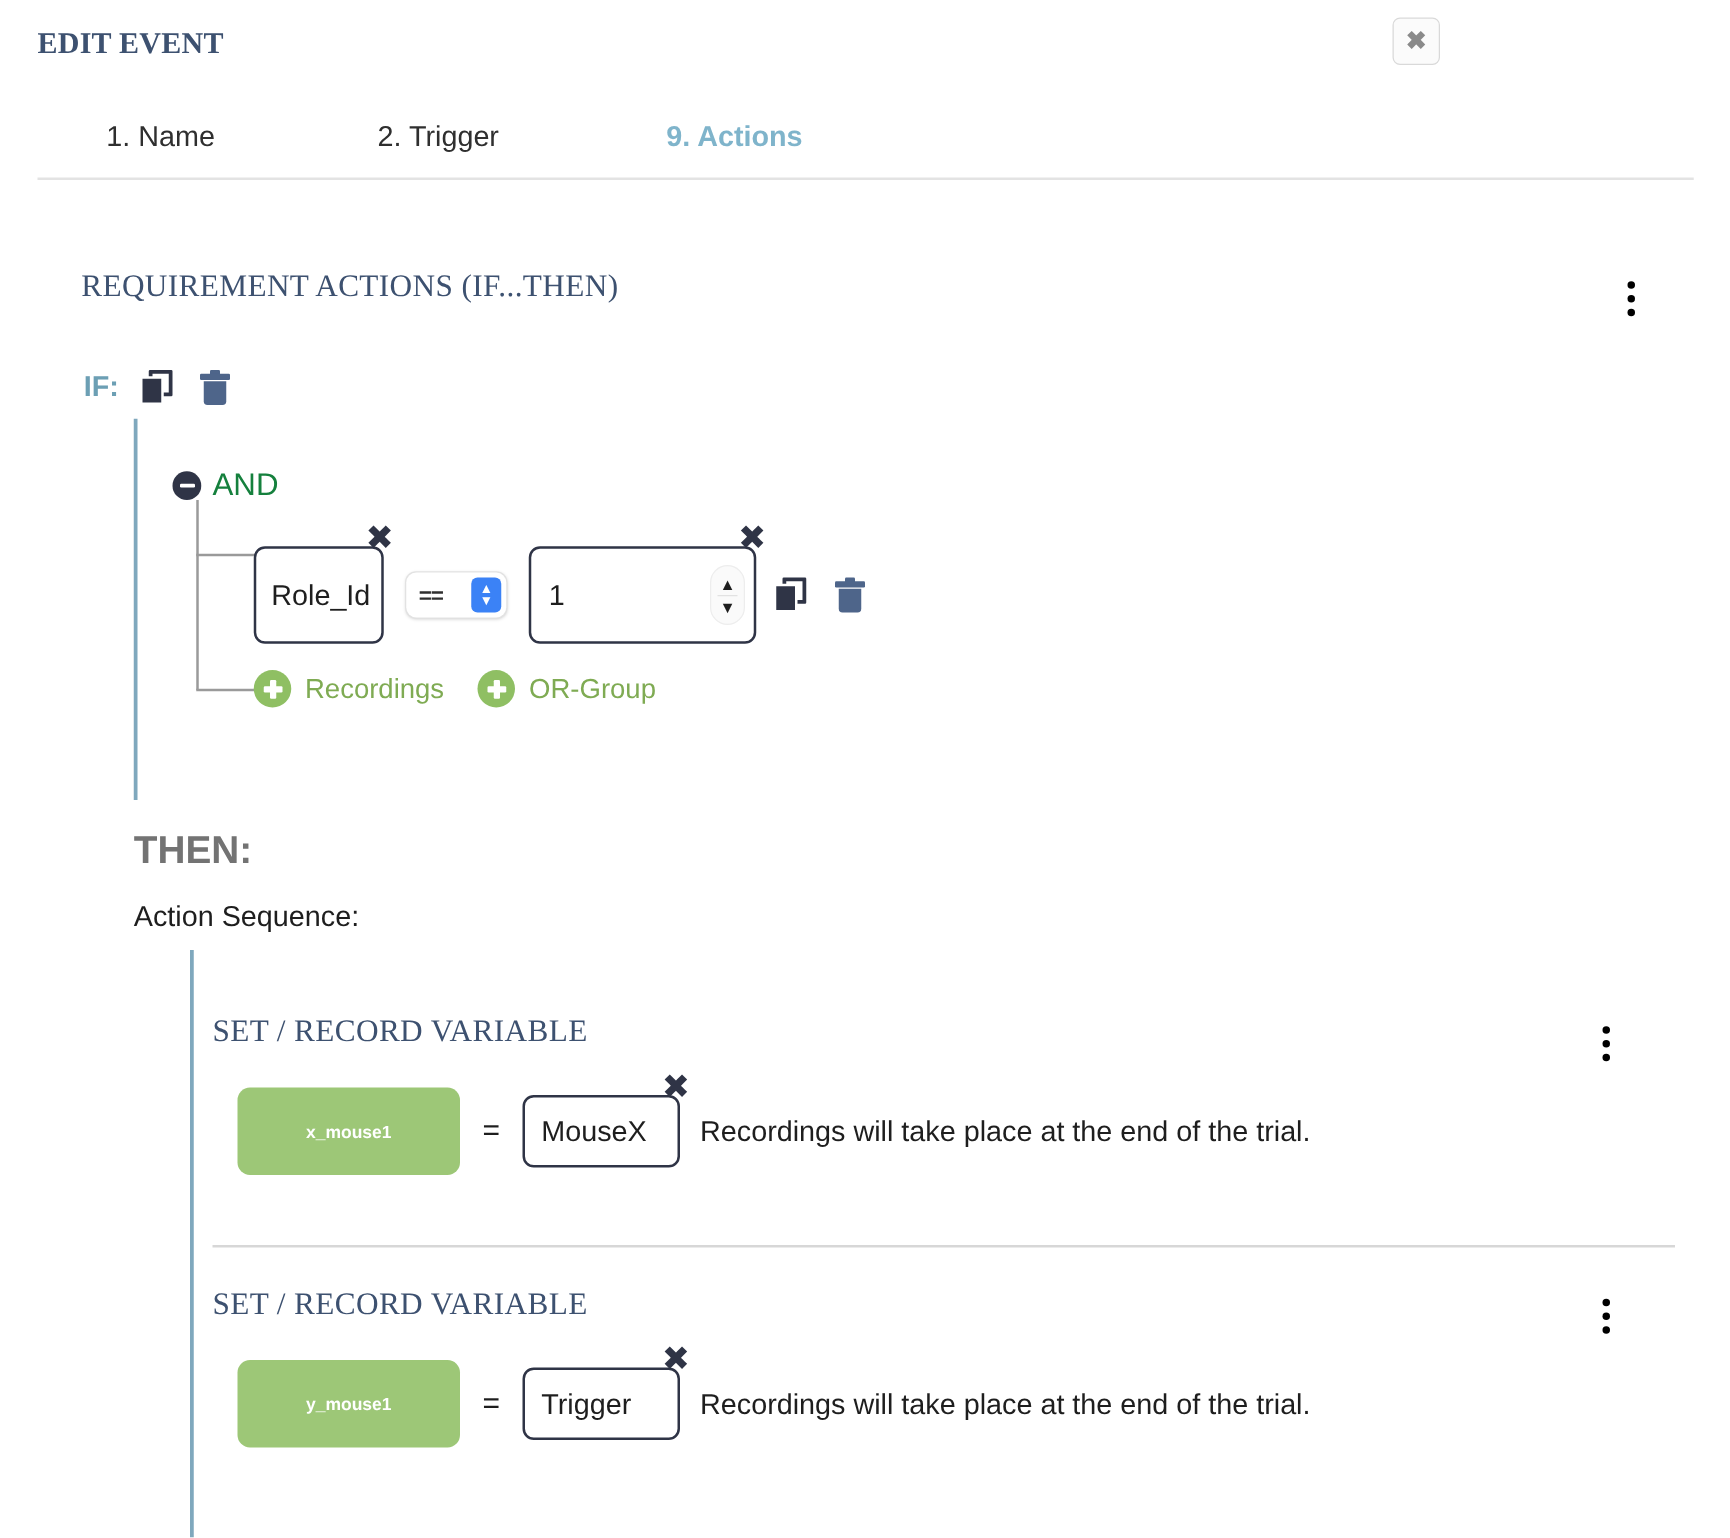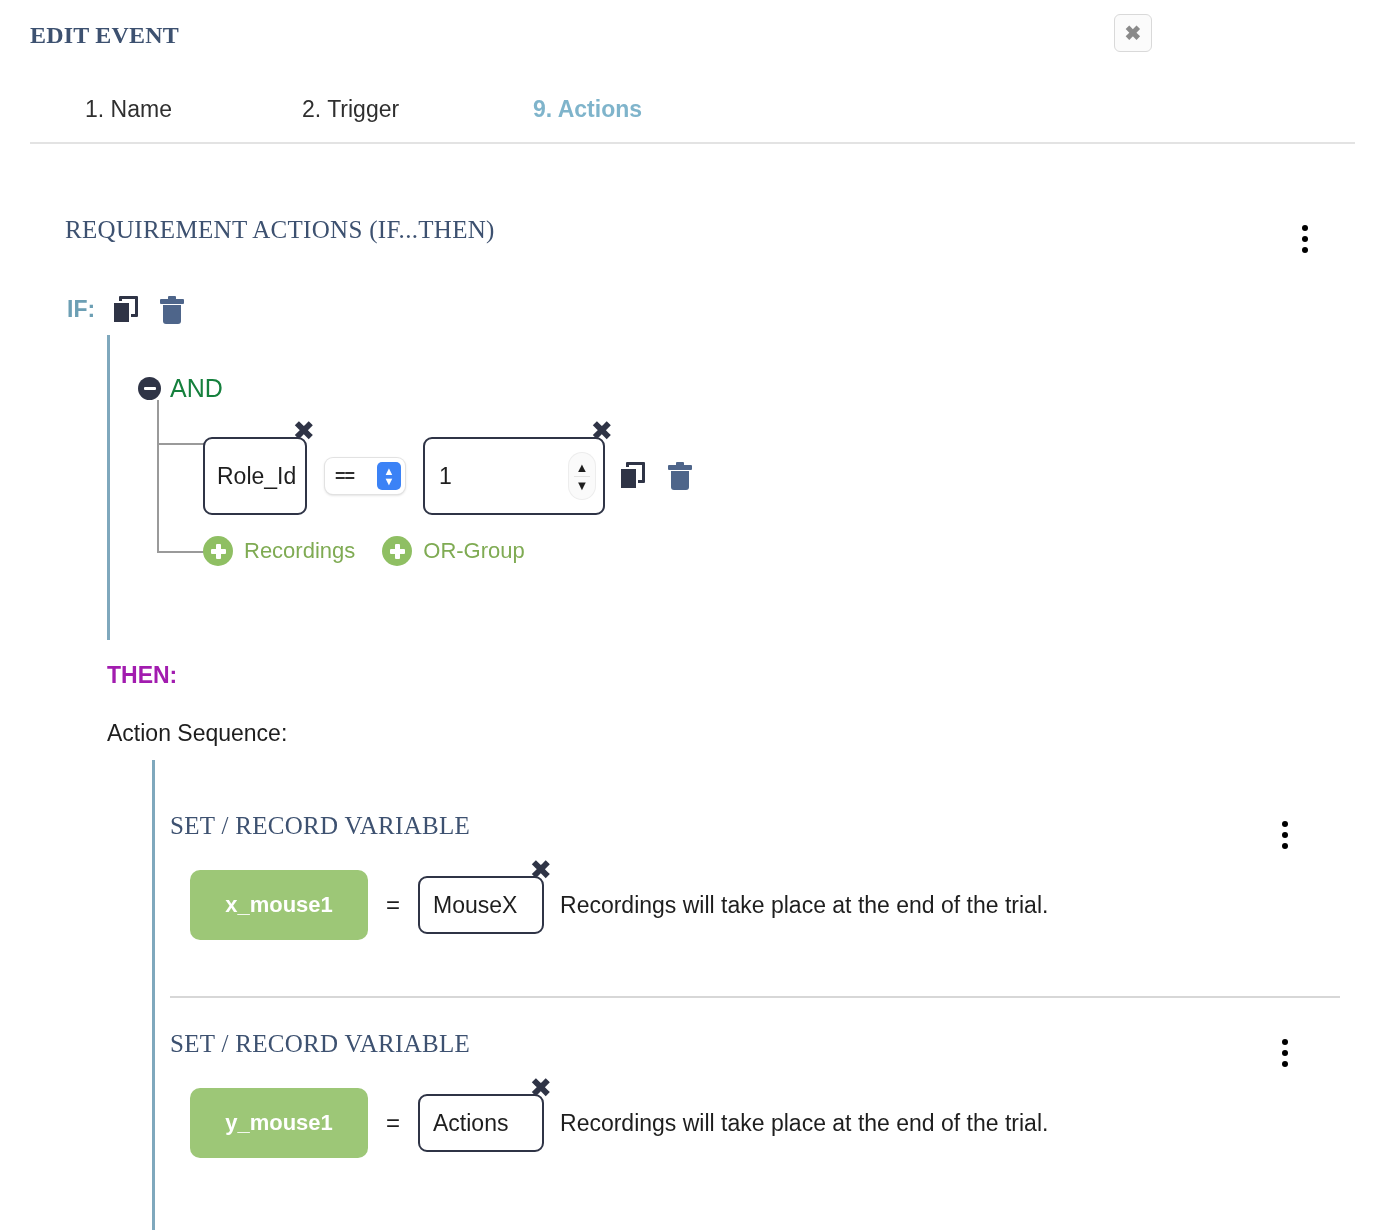--- a/index.html
+++ b/index.html
@@ -174,41 +174,41 @@
   .plus-icon::before, .plus-icon::after {
     content:""; position:absolute; background:#fff; border-radius:1px;
   }
   .plus-icon::before { width: 15px; height: 5px; }
   .plus-icon::after  { width: 5px; height: 15px; }
   .add-label { font-size: 22px; color: #7fab53; cursor:pointer; margin-right: 16px; }
 
   
   .then-label {
     position:absolute; left: 107px; top: 662px;
-    font-size: 23px; font-weight:bold; color:#a21caf;
+    font-size: 31px; font-weight:bold; color:#737373;
   }
   .seq-label {
     position:absolute; left: 107px; top: 720px;
     font-size: 23px; color:#1e1e1e;
   }
   .then-rail {
     position:absolute; left: 152px; top: 760px;
     width: 3px; height: 470px; background:#7fa8bd;
   }
 
   .action-card { position:absolute; left: 170px; width: 1170px; }
   .action-card .act-title {
     font-family: "Liberation Serif", serif;
     font-size: 25px; color:#3d5170; letter-spacing:.3px;
   }
   .act-row { display:flex; align-items:center; margin-top: 30px; padding-left: 20px; }
   .var-pill {
     width: 178px; height: 70px; border-radius: 10px; background:#9dc777;
     display:flex; align-items:center; justify-content:center;
-    color:#fff; font-size: 22px; font-weight: bold;
+    color:#fff; font-size: 14px; font-weight: bold;
     cursor:pointer;
   }
   .eq-sign { font-size: 24px; color:#1e1e1e; margin: 0 18px; }
   .val-box { width: 126px; height: 58px; padding-left: 13px; }
   .act-note { font-size: 23px; color:#1e1e1e; margin-left: 16px; white-space: nowrap; }
 
   .act-divider {
     position:absolute; left: 170px; width: 1170px; height: 2px; background: #d7d7d7;
   }
 </style>
@@ -323,21 +323,21 @@
   </div>
 
   <div class="act-divider" style="top: 996px;"></div>
 
   <div class="action-card" style="top: 1030px;">
     <div class="act-title">SET / RECORD VARIABLE</div>
     <div class="act-row">
       <div class="var-pill">y_mouse1</div>
       <div class="eq-sign">=</div>
       <div class="field-box val-box">
-        <span>Actions</span>
+        <span>Trigger</span>
         <span class="xbadge">✖</span>
       </div>
       <div class="act-note">Recordings will take place at the end of the trial.</div>
     </div>
   </div>
   <div class="kebab k-a2">
     <span></span>
     <span></span>
     <span></span>
   </div>

